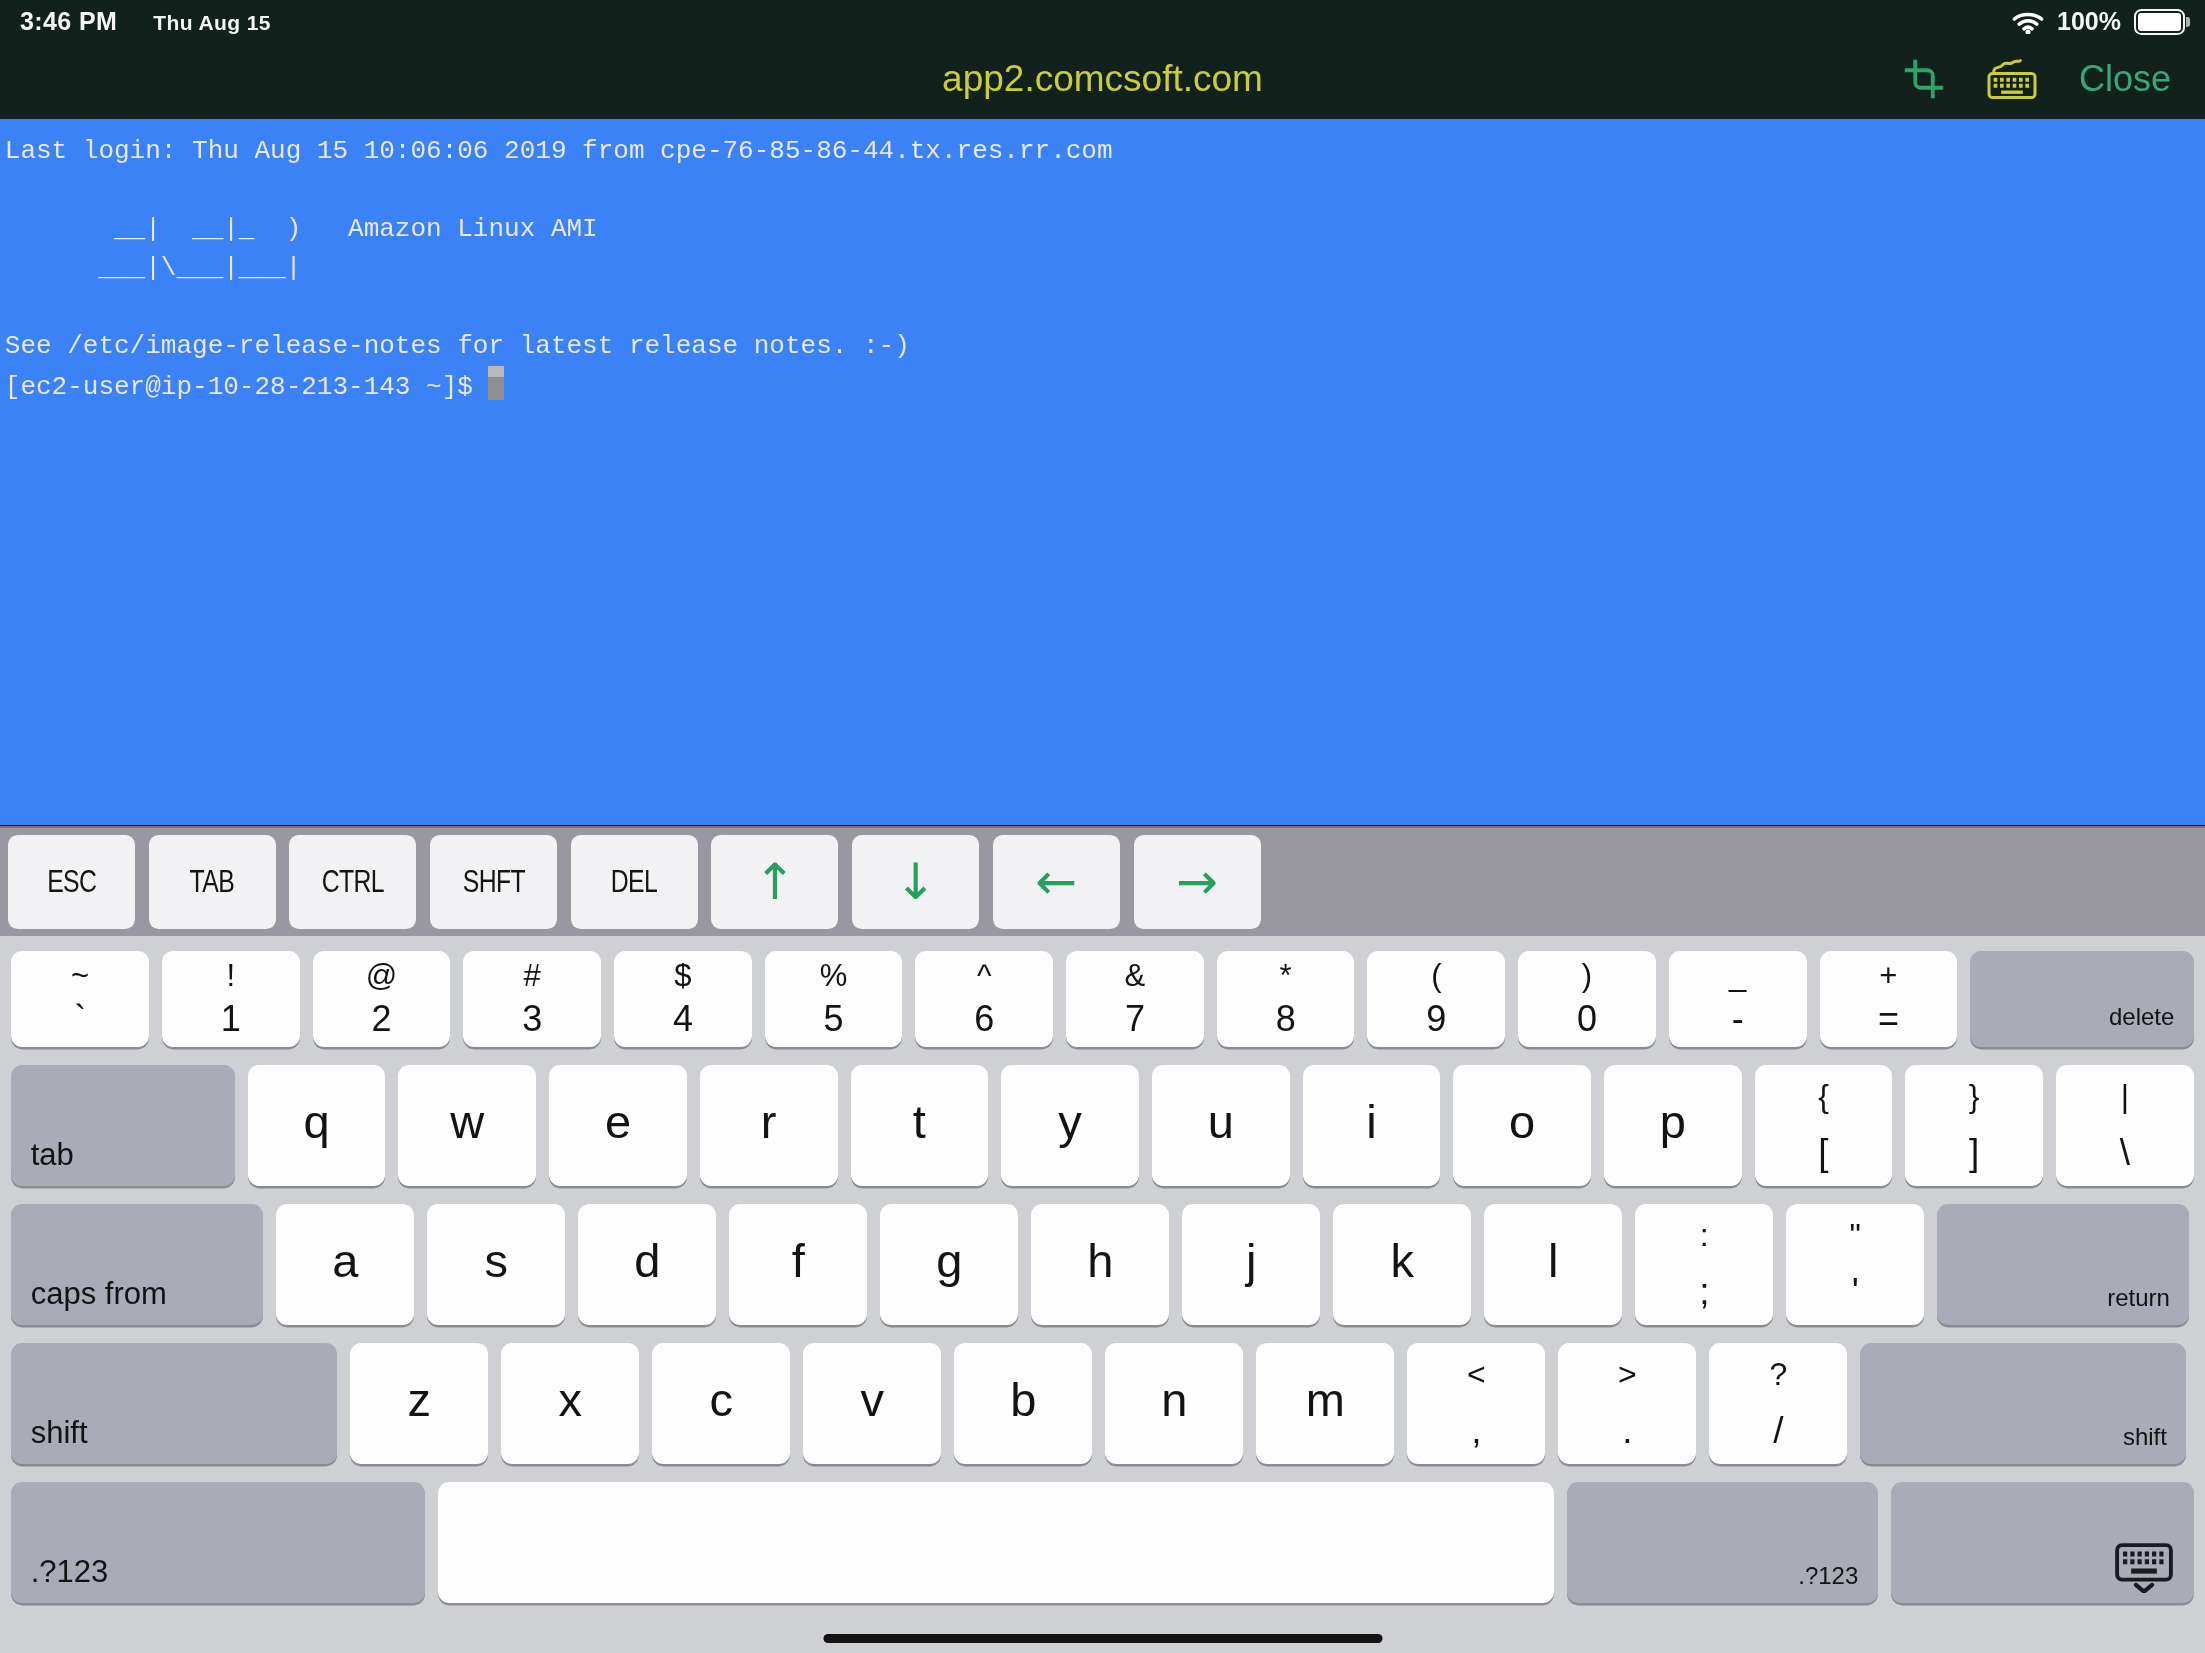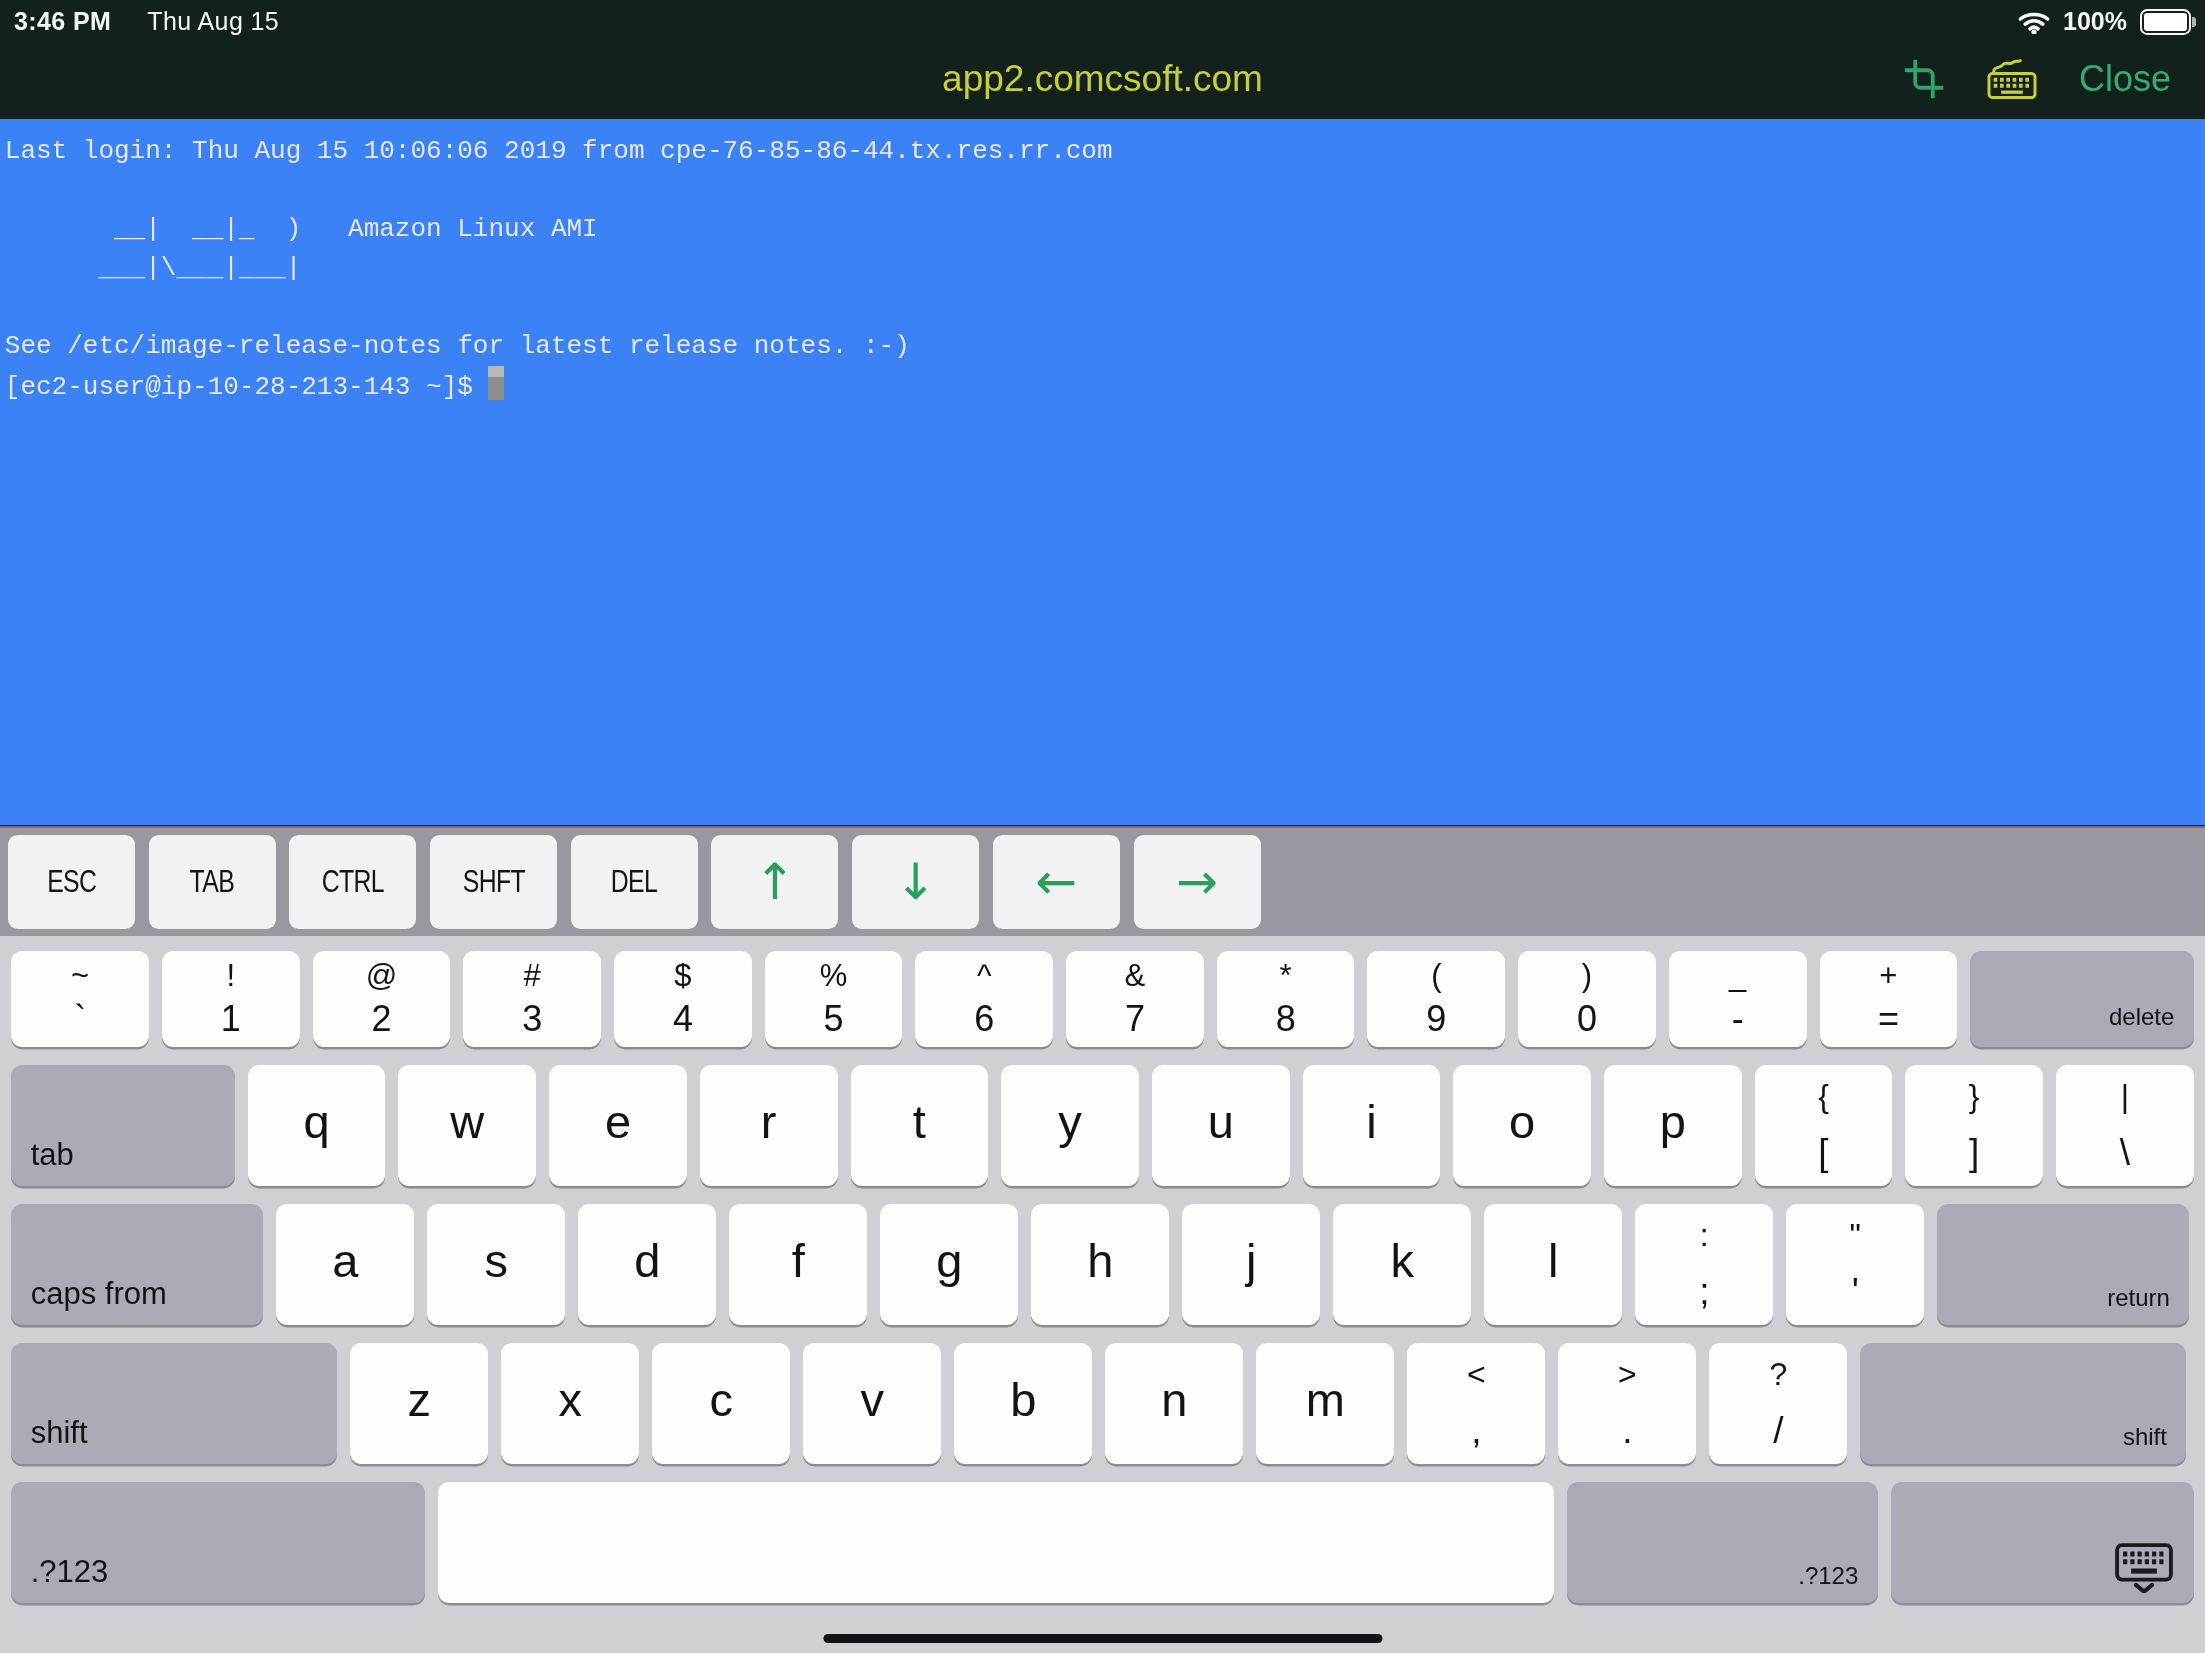--- a/index.html
+++ b/index.html
@@ -2,24 +2,24 @@
 <html style="font-size:13px"><head>
 <meta charset="utf-8">
 <style>
   html,body{margin:0;padding:0;background:#000;}
   #screen{position:relative;width:2205px;height:1653px;overflow:hidden;
           font-family:"Liberation Sans",sans-serif;-webkit-font-smoothing:antialiased;}
 
   
   .header{position:absolute;top:0;left:0;width:100%;height:119px;background:#12211b;}
   .status-row{position:absolute;top:4.8px;left:0;right:0;height:34px;display:flex;
-              align-items:center;justify-content:space-between;padding:0 14px;color:#f4f6f5;}
+              align-items:center;justify-content:space-between;padding:0 20px;color:#f4f6f5;}
   .status-left{display:flex;align-items:baseline;gap:36px;}
   .status-time{font-size:25px;font-weight:600;letter-spacing:0.4px;}
-  .status-date{font-size:25px;font-weight:400;letter-spacing:0.4px;}
+  .status-date{font-size:21px;font-weight:700;letter-spacing:0.4px;}
   .status-right{display:flex;align-items:center;gap:13px;}
   .status-batt-label{font-size:25px;font-weight:600;}
   .batt{position:relative;width:47px;height:22.6px;border:2.4px solid rgba(255,255,255,.96);
         border-radius:7.3px;display:flex;align-items:center;}
   .batt-fill{position:absolute;left:2.4px;top:2.4px;bottom:2.4px;right:2.4px;background:#fff;border-radius:3.2px;}
   .batt-nub{position:absolute;right:-7.3px;top:6.5px;width:4px;height:9.7px;background:rgba(255,255,255,.65);
             border-radius:0 2.4px 2.4px 0;}
   .title-row{position:absolute;top:42px;left:0;right:0;height:73px;display:flex;align-items:center;}
   .title{position:absolute;left:0;right:0;text-align:center;font-size:37px;color:#c9cd39;}
   .header-actions{position:absolute;right:34px;top:0;height:73px;display:flex;gap:42px;}

